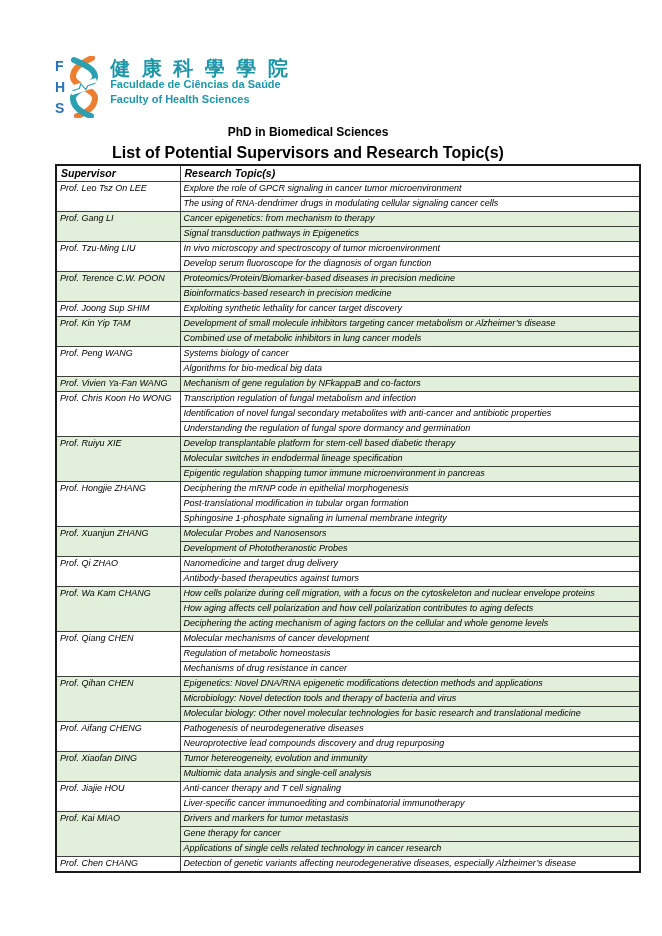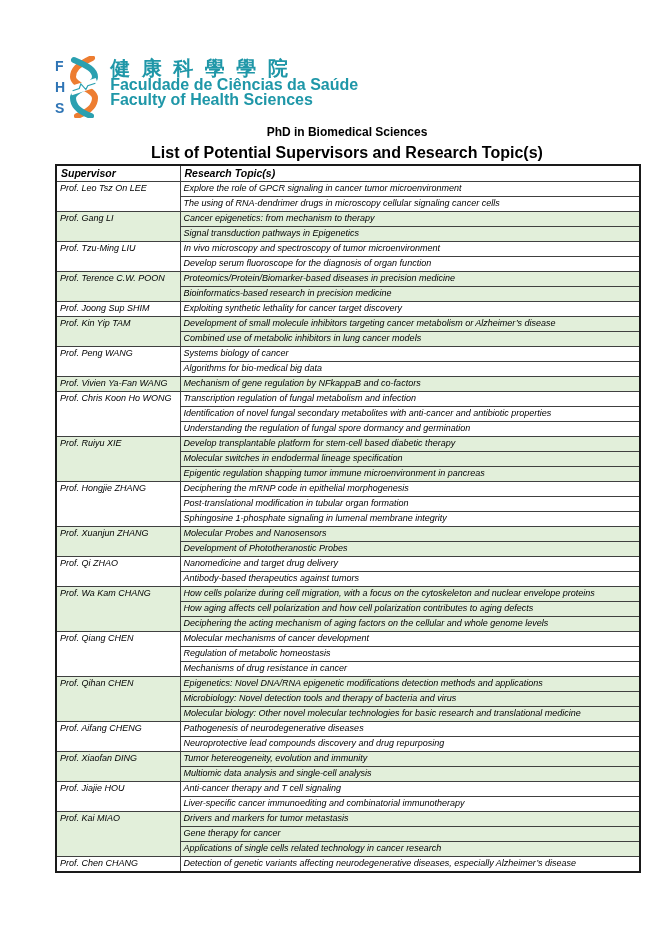--- a/index.html
+++ b/index.html
@@ -9,24 +9,24 @@
 
   
   .logo { position:absolute; left:55px; top:56px; display:flex; align-items:flex-start; }
   .fhs-letters { display:flex; flex-direction:column; justify-content:space-between;
     height:56px; margin-top:3px; }
   .fhs-letters span { font-weight:bold; font-size:14px; line-height:14px; color:var(--logo-blue); }
   .helix { margin-left:2px; margin-right:9px; }
   .logo-text { margin-top:4px; }
   .logo-cjk { font-size:20px; font-weight:bold; letter-spacing:3px; color:var(--logo-teal);
     line-height:17px; }
-  .logo-pt, .logo-en { font-size:16px; font-weight:bold; color:var(--logo-teal); line-height:15px; }
+  .logo-pt, .logo-en { font-size:11px; font-weight:bold; color:var(--logo-teal); line-height:15px; }
 
   
-  .titles { position:absolute; left:0; top:125px; width:616px; text-align:center;margin-left:39px; }
+  .titles { position:absolute; left:0; top:125px; width:616px; text-align:center; }
   .titles h1 { font-size:12px; font-weight:bold; line-height:15px; }
   .titles h2 { font-size:16px; font-weight:bold; line-height:15px; margin-top:5px; }
 
   
   table.sup-table { position:absolute; left:55px; top:164px; width:586px;
     border-collapse:collapse; table-layout:fixed;font-style:italic; }
   table.sup-table col.c1 { width:124px; }
   table.sup-table th, table.sup-table td { border:1px solid #404040; }
   table.sup-table { border:2px solid #1a1a1a; }
   th { font-size:10.5px; font-weight:bold; text-align:left; padding:1px 4px; height:16px; background:#fff; }
@@ -75,21 +75,21 @@
         <th>Supervisor</th>
         <th>Research Topic(s)</th>
       </tr>
     </thead>
     <tbody>
         <tr>
           <td class="sup" rowspan="2">Prof. Leo Tsz On LEE</td>
           <td class="topic">Explore the role of GPCR signaling in cancer tumor microenvironment</td>
         </tr>
         <tr>
-          <td class="topic">The using of RNA-dendrimer drugs in microscopy cellular signaling cancer cells</td>
+          <td class="topic">The using of RNA-dendrimer drugs in modulating cellular signaling cancer cells</td>
         </tr>
         <tr class="shaded">
           <td class="sup" rowspan="2">Prof. Gang LI</td>
           <td class="topic">Cancer epigenetics: from mechanism to therapy</td>
         </tr>
         <tr class="shaded">
           <td class="topic">Signal transduction pathways in Epigenetics</td>
         </tr>
         <tr>
           <td class="sup" rowspan="2">Prof. Tzu-Ming LIU</td>

